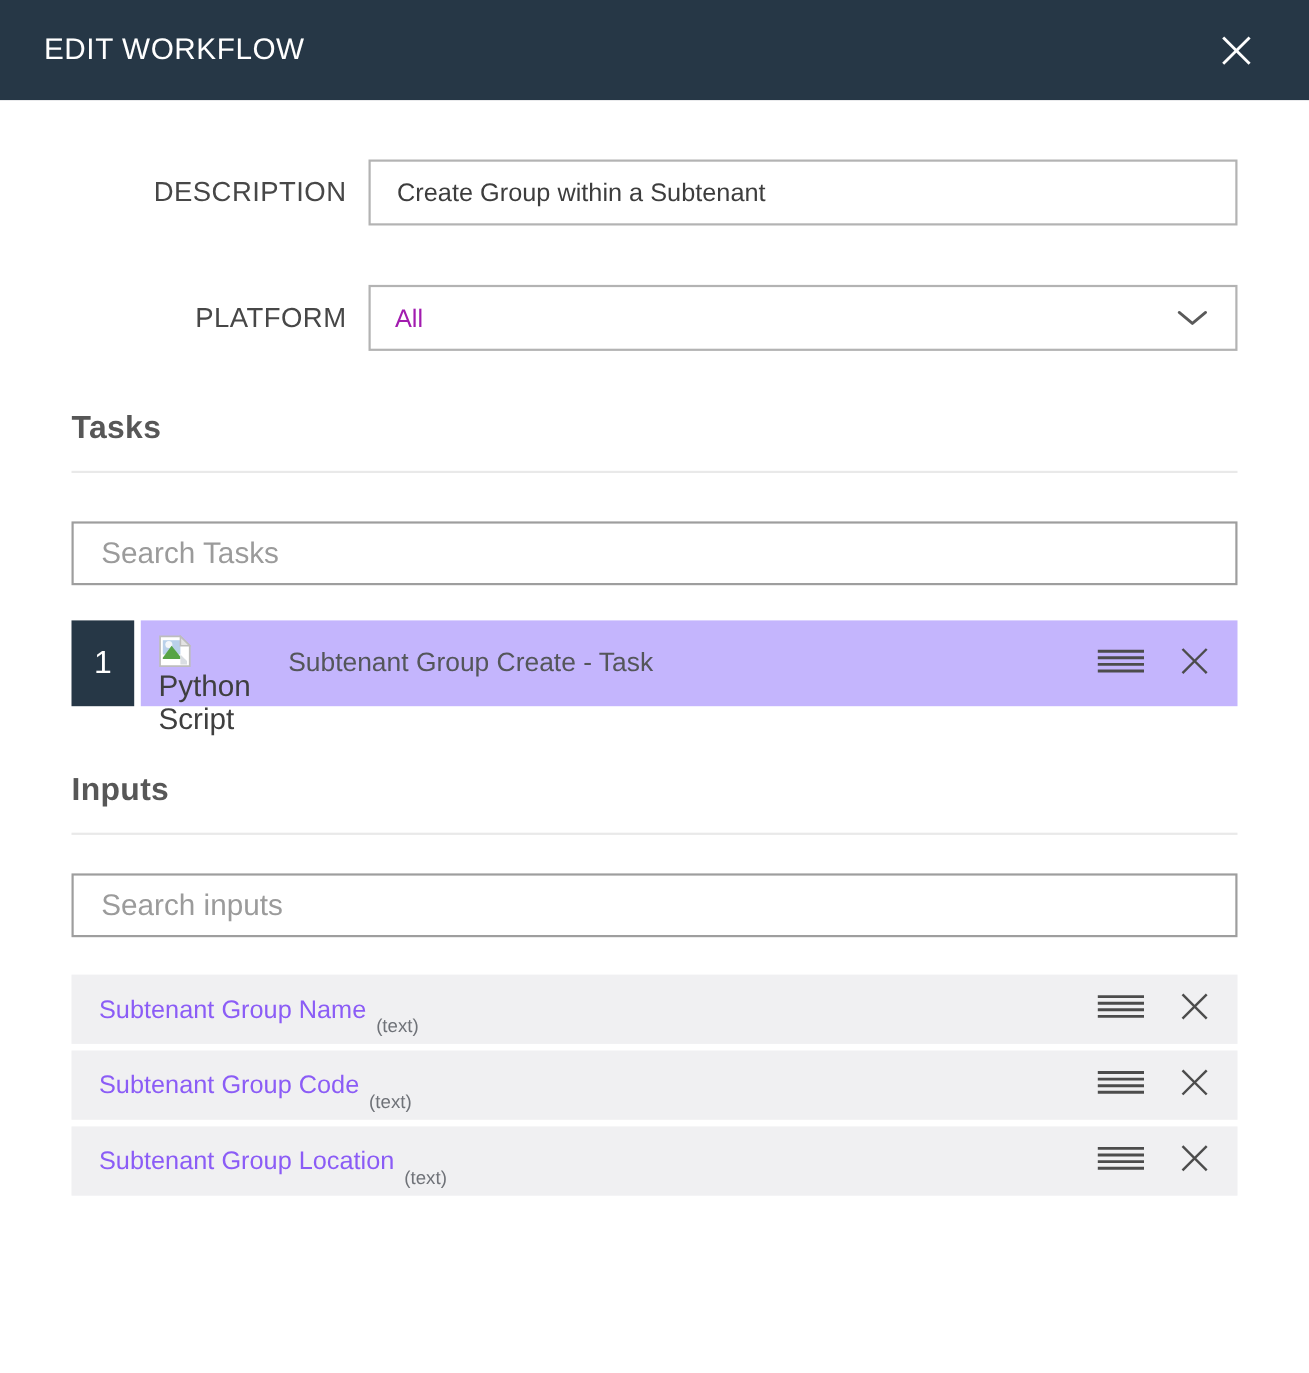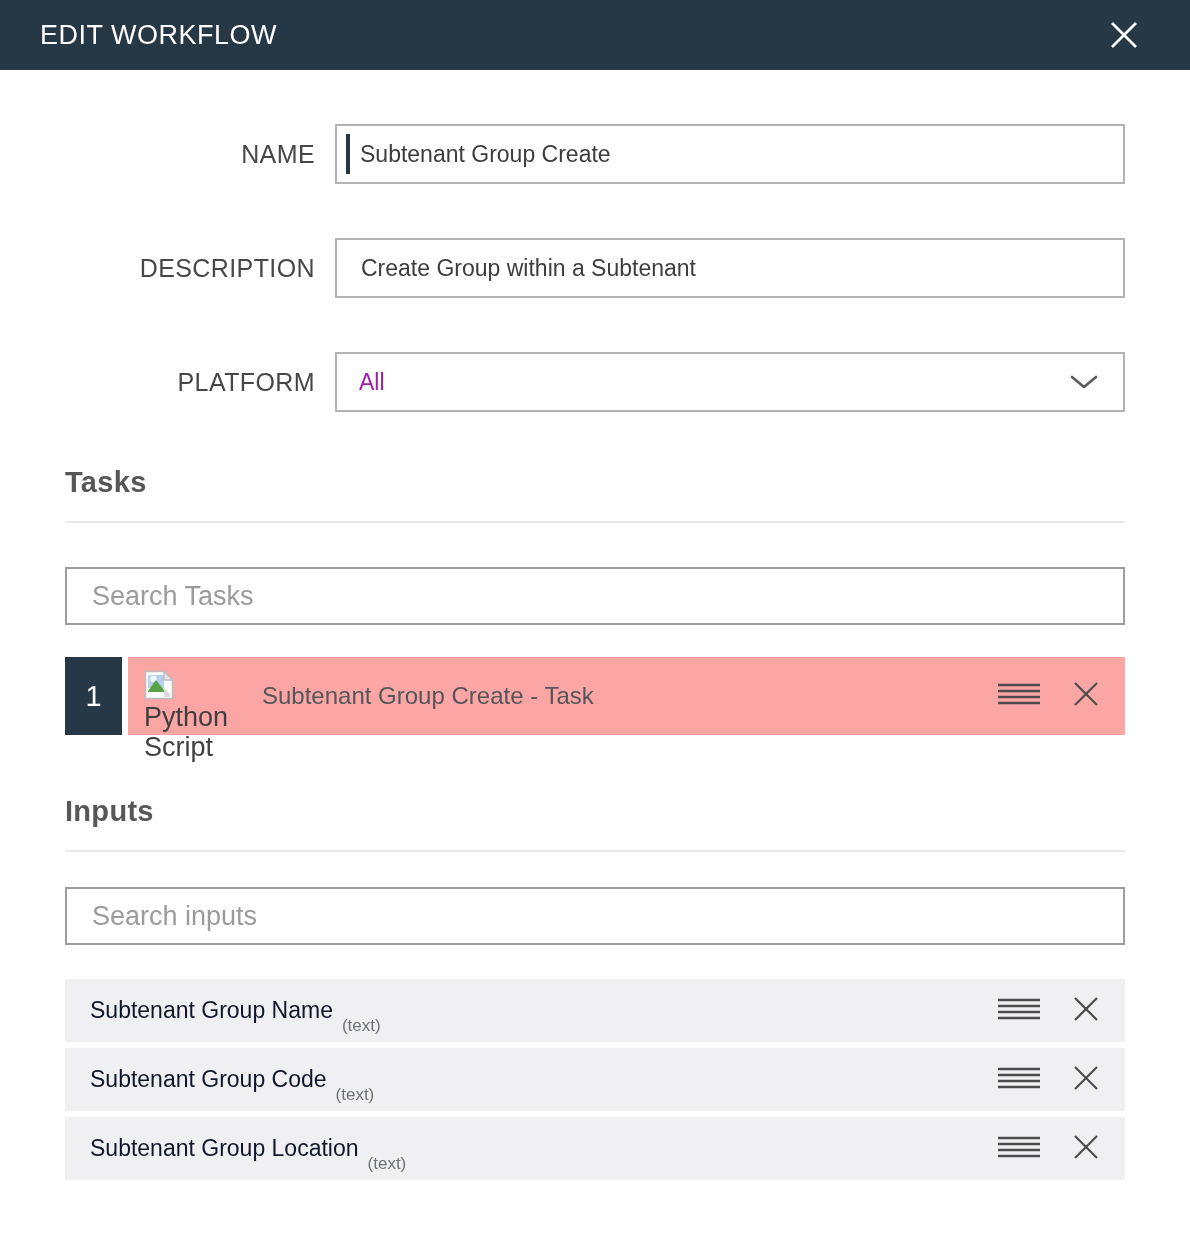--- a/index.html
+++ b/index.html
@@ -3,21 +3,21 @@
 <meta charset="utf-8">
 <style>
   html,body { margin:0; padding:0; }
   body {
     width:1190px; height:1248px; background:#ffffff;
     font-family:"Liberation Sans", sans-serif;
     color:#3d3d3d; overflow:hidden; position:relative;
   }
   
   .modal-header {
-    height:70px; background:#263746; display:flex; align-items:center;
+    height:91px; background:#263746; display:flex; align-items:center;
     padding:0 48px 0 40px; box-sizing:border-box;
   }
   .modal-title { color:#ffffff; font-size:27px; letter-spacing:0.5px; font-weight:400; }
   .header-close { margin-left:auto; cursor:pointer; display:flex; align-items:center; }
 
   
   .form-area { padding-top:54px; }
   .form-row { display:flex; align-items:center; height:60px; margin:0 65px 54px 0; }
   .form-label {
     width:315px; flex-shrink:0; text-align:right; font-size:25px;
@@ -52,64 +52,57 @@
   .inputs-search { margin-top:35px; }
 
   
   .task-row { display:flex; height:78px; margin-top:32px; }
   .task-badge {
     width:57px; flex-shrink:0; background:#263746; color:#ffffff;
     display:flex; align-items:center; justify-content:center;
     font-size:29px; font-weight:300;
   }
   .task-body {
-    flex:1; margin-left:6px; background:#fca5a5; display:flex; align-items:center;
+    flex:1; margin-left:6px; background:#c4b5fd; display:flex; align-items:center;
     overflow:visible; position:relative;
   }
   .task-icon-wrap {
     width:96px; margin-left:16px; align-self:flex-start; margin-top:13px;
     display:flex; flex-direction:column; flex-shrink:0;
   }
   .broken-img-alt { font-size:27px; color:#3f3f3f; line-height:30px; margin-top:2px; }
   .task-label { font-size:24px; color:#54565a; margin-left:22px; white-space:nowrap; }
 
   .row-actions { margin-left:auto; display:flex; align-items:center; gap:31px; padding-right:25px; }
   .drag-handle, .row-close, .header-close { cursor:pointer; }
 
   
   .input-rows { margin-top:34px; }
   .input-row {
     height:63px; background:#f0f0f2; display:flex; align-items:center;
     padding-left:25px; box-sizing:border-box; margin-bottom:6px;
   }
-  .input-row-label { font-size:23px; color:#0f172a; }
+  .input-row-label { font-size:23px; color:#8b5cf6; }
   .input-row-type { font-size:17px; color:#6f7278; margin-left:9px; position:relative; top:15px; }
 </style>
 </head>
 <body>
 
 <div class="modal-header">
   <span class="modal-title">EDIT WORKFLOW</span>
   <span class="header-close">
     <svg width="36" height="36" viewBox="0 0 36 36">
       <line x1="6" y1="6" x2="30" y2="30" stroke="#ffffff" stroke-width="2.6"></line>
       <line x1="30" y1="6" x2="6" y2="30" stroke="#ffffff" stroke-width="2.6"></line>
     </svg>
   </span>
 </div>
 
 <div class="form-area">
 
-  <div class="form-row">
-    <div class="form-label">NAME</div>
-    <div class="input-box">
-      <div class="text-caret"></div>
-      <input type="text" value="Subtenant Group Create" style="">
-    </div>
-  </div>
 
   <div class="form-row">
     <div class="form-label">DESCRIPTION</div>
     <div class="input-box">
       <input type="text" class="desc" value="Create Group within a Subtenant" style="">
     </div>
   </div>
 
   <div class="form-row">
     <div class="form-label">PLATFORM</div>

